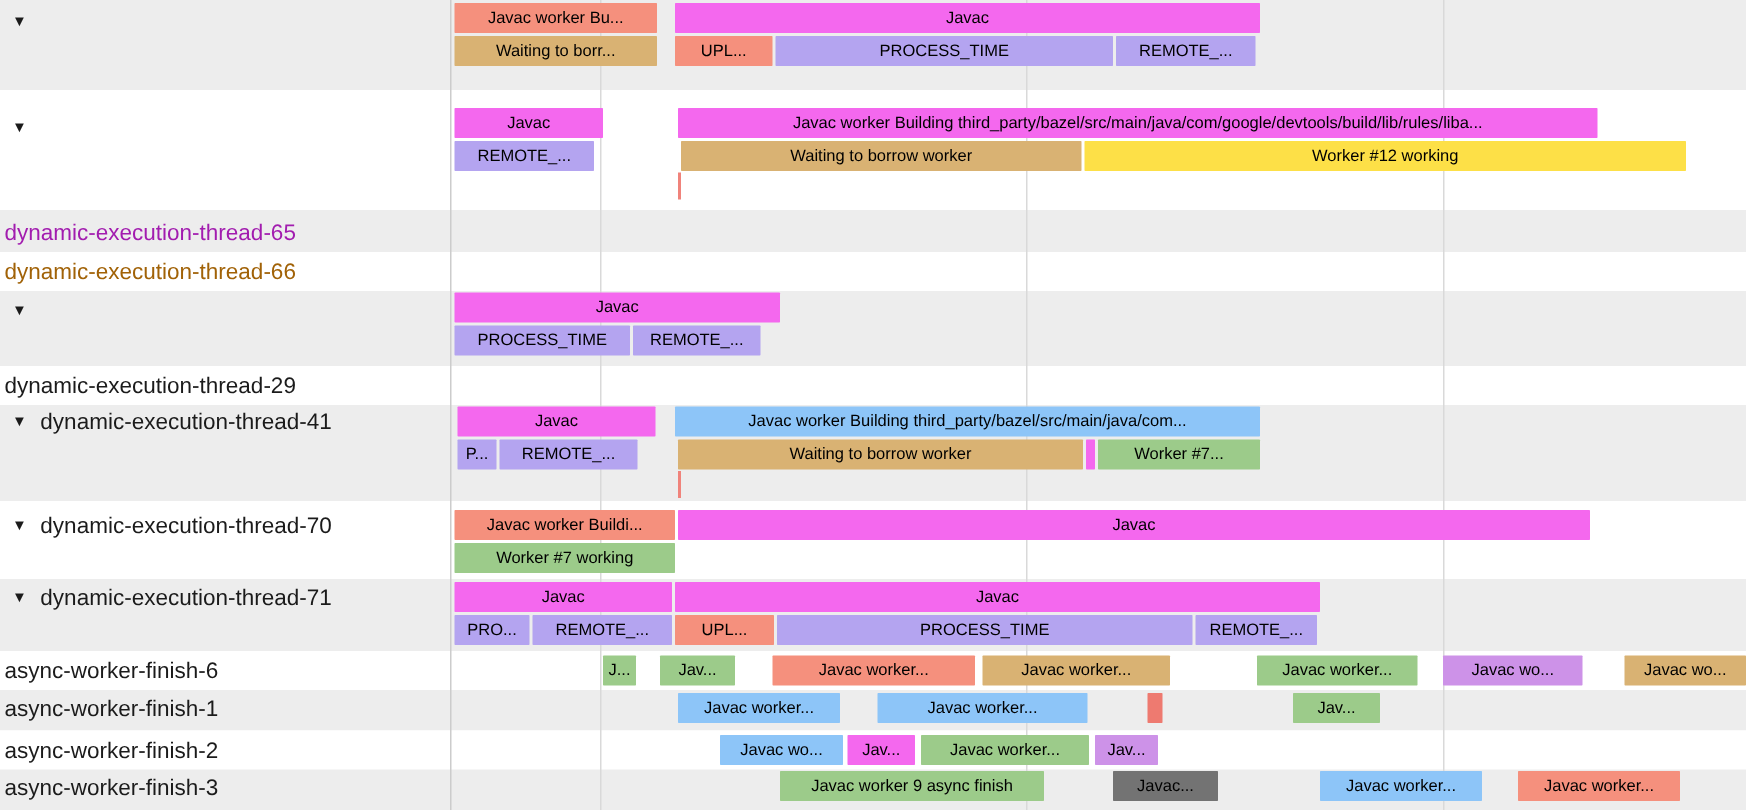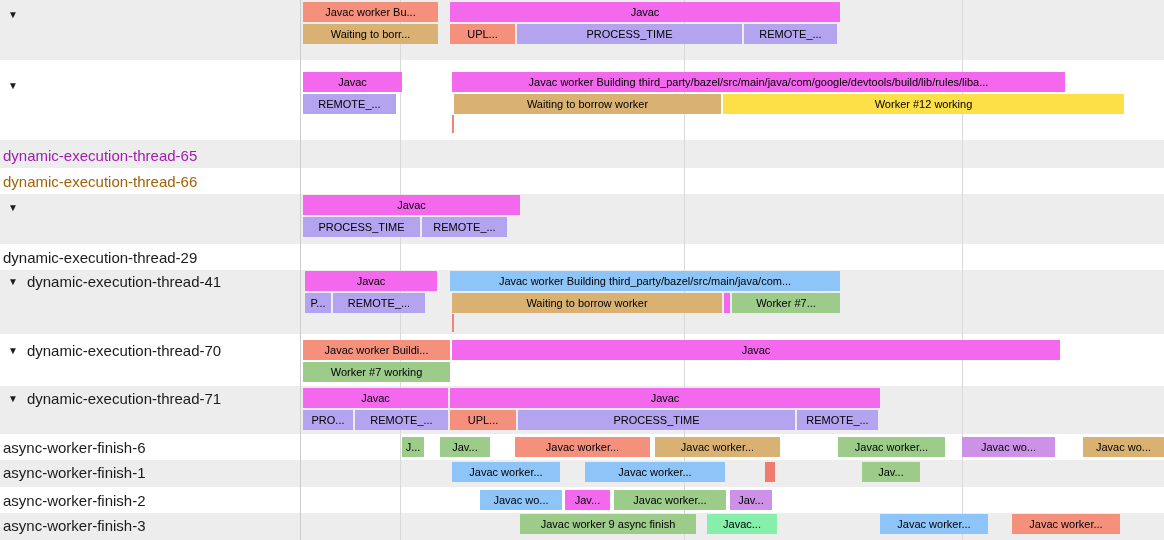--- a/index.html
+++ b/index.html
@@ -91,21 +91,21 @@
       <div class="bar" style="left: 1083px; top: 437px; width: 81px; background: rgb(217, 178, 115);">Javac wo...</div>
       <div class="bar" style="left: 452px; top: 462px; width: 108px; background: rgb(141, 197, 248);">Javac worker...</div>
       <div class="bar" style="left: 585px; top: 462px; width: 140px; background: rgb(141, 197, 248);">Javac worker...</div>
       <div class="bar" style="left: 765px; top: 462px; width: 10px; background: rgb(238, 122, 112);"></div>
       <div class="bar" style="left: 862px; top: 462px; width: 58px; background: rgb(156, 203, 138);">Jav...</div>
       <div class="bar" style="left: 480px; top: 490px; width: 82px; background: rgb(141, 197, 248);">Javac wo...</div>
       <div class="bar" style="left: 565px; top: 490px; width: 45px; background: rgb(244, 104, 238);">Jav...</div>
       <div class="bar" style="left: 614px; top: 490px; width: 112px; background: rgb(156, 203, 138);">Javac worker...</div>
       <div class="bar" style="left: 730px; top: 490px; width: 42px; background: rgb(205, 146, 232);">Jav...</div>
       <div class="bar" style="left: 480px; top: 514px; width: 176px; background: rgb(156, 203, 138); margin-left: 40px;">Javac worker 9 async finish</div>
-      <div class="bar" style="left: 707px; top: 514px; width: 70px; background: #86efac;">Javac...</div>
+      <div class="bar" style="left: 742px; top: 514px; width: 70px; background: #737373;">Javac...</div>
       <div class="bar" style="left: 880px; top: 514px; width: 108px; background: rgb(141, 197, 248);">Javac worker...</div>
       <div class="bar" style="left: 1012px; top: 514px; width: 108px; background: rgb(245, 144, 125);">Javac worker...</div>
     </div>
   <div id="labels">
       <div class="track-label" style="top: 4px; color: rgb(27, 27, 27);">
         <span class="tri">▼</span>
       </div>
       <div class="track-label" style="top: 75px; color: rgb(27, 27, 27);">
         <span class="tri">▼</span>
       </div>

